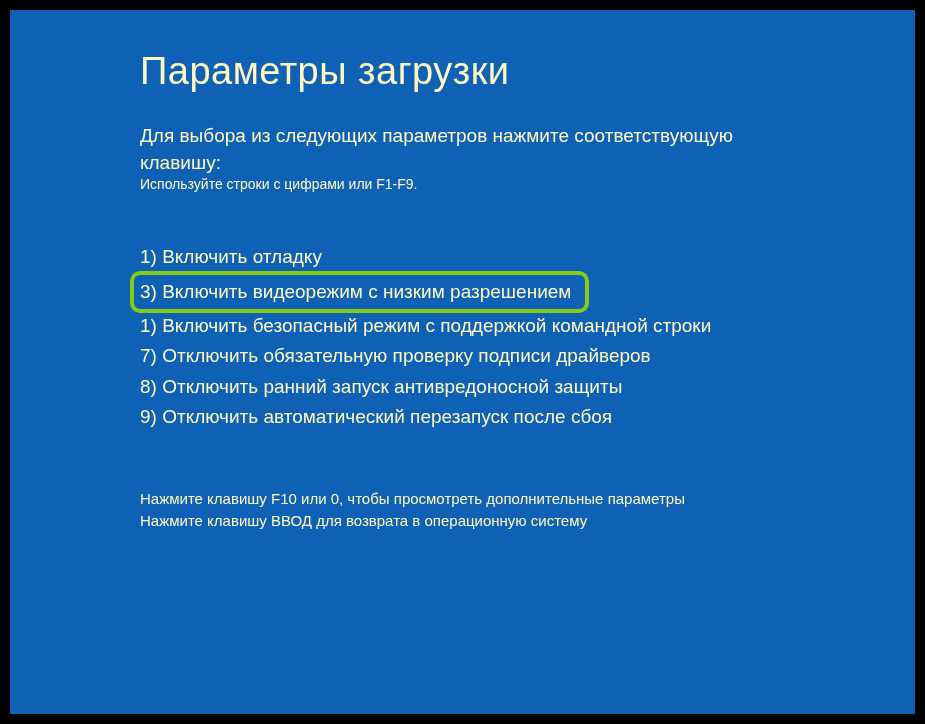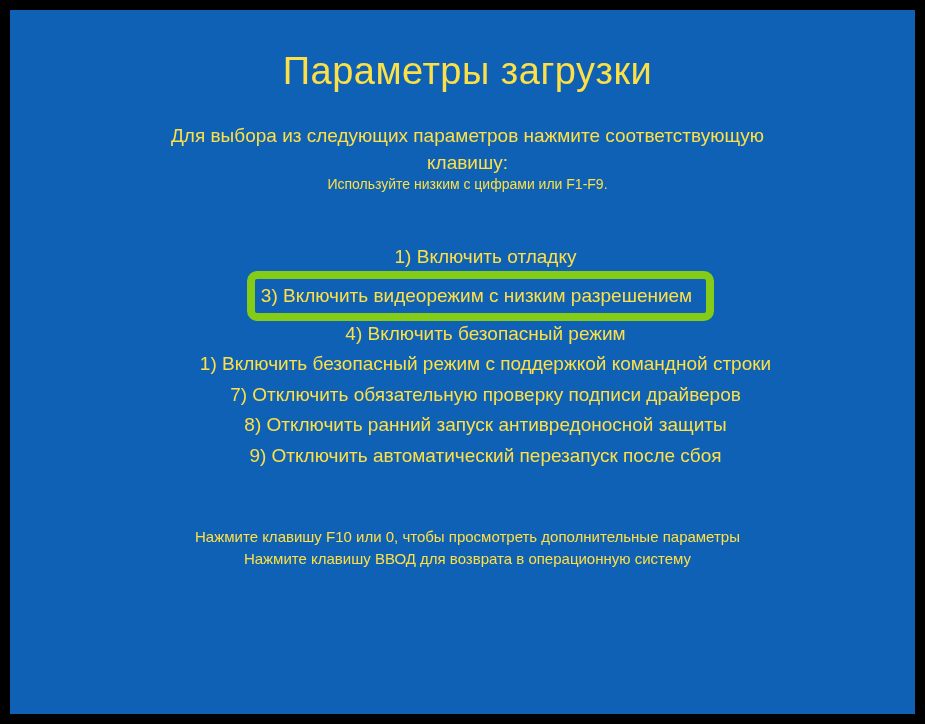--- a/index.html
+++ b/index.html
@@ -18,23 +18,22 @@
     .outer-frame {
       width: 925px;
       height: 724px;
       background: #000;
       padding: 10px;
     }
     .screen {
       width: 100%;
       height: 100%;
       background: #0f61b5;
-      color: #fde047;
+      color: #fef9c3;
       padding: 40px 120px 40px 130px;
-      text-align: center;
     }
     .page-title {
       font-size: 38px;
       font-weight: 300;
       margin-bottom: 30px;
       letter-spacing: 0.5px;
     }
     .instruction {
       font-size: 19px;
       font-weight: 300;
@@ -49,50 +48,48 @@
       margin-bottom: 55px;
     }
     .option-item {
       font-size: 19px;
       font-weight: 300;
       line-height: 1.6;
       display: inline-block;
     }
     .option-row {
       line-height: 1.6;
-      margin-left: 36px;
     }
     .highlight-box {
       display: inline-block;
-      border: 8px solid #84cc16;
+      border: 4px solid #84cc16;
       border-radius: 10px;
       padding: 2px 14px 2px 6px;
       margin-left: -10px;
       margin-top: -2px;
       margin-bottom: -2px;
     }
     .footer-text {
       font-size: 15px;
       font-weight: 300;
       line-height: 1.5;
     }
   </style>
 </head>
 <body>
 
 <div class="outer-frame">
   <div class="screen">
     <h1 class="page-title">Параметры загрузки</h1>
     <p class="instruction">Для выбора из следующих параметров нажмите соответствующую клавишу:</p>
-    <p class="hint">Используйте низким с цифрами или F1-F9.</p>
+    <p class="hint">Используйте строки с цифрами или F1-F9.</p>
 
     <div class="option-list">
       <div class="option-row"><span class="option-item">1) Включить отладку</span></div>
       <div class="option-row"><span class="highlight-box"><span class="option-item">3) Включить видеорежим с низким разрешением</span></span></div>
-      <div class="option-row"><span class="option-item">4) Включить безопасный режим</span></div>
       <div class="option-row"><span class="option-item">1) Включить безопасный режим с поддержкой командной строки</span></div>
       <div class="option-row"><span class="option-item">7) Отключить обязательную проверку подписи драйверов</span></div>
       <div class="option-row"><span class="option-item">8) Отключить ранний запуск антивредоносной защиты</span></div>
       <div class="option-row"><span class="option-item">9) Отключить автоматический перезапуск после сбоя</span></div>
     </div>
 
     <p class="footer-text">Нажмите клавишу F10 или 0, чтобы просмотреть дополнительные параметры</p>
     <p class="footer-text">Нажмите клавишу ВВОД для возврата в операционную систему</p>
   </div>
 </div>

